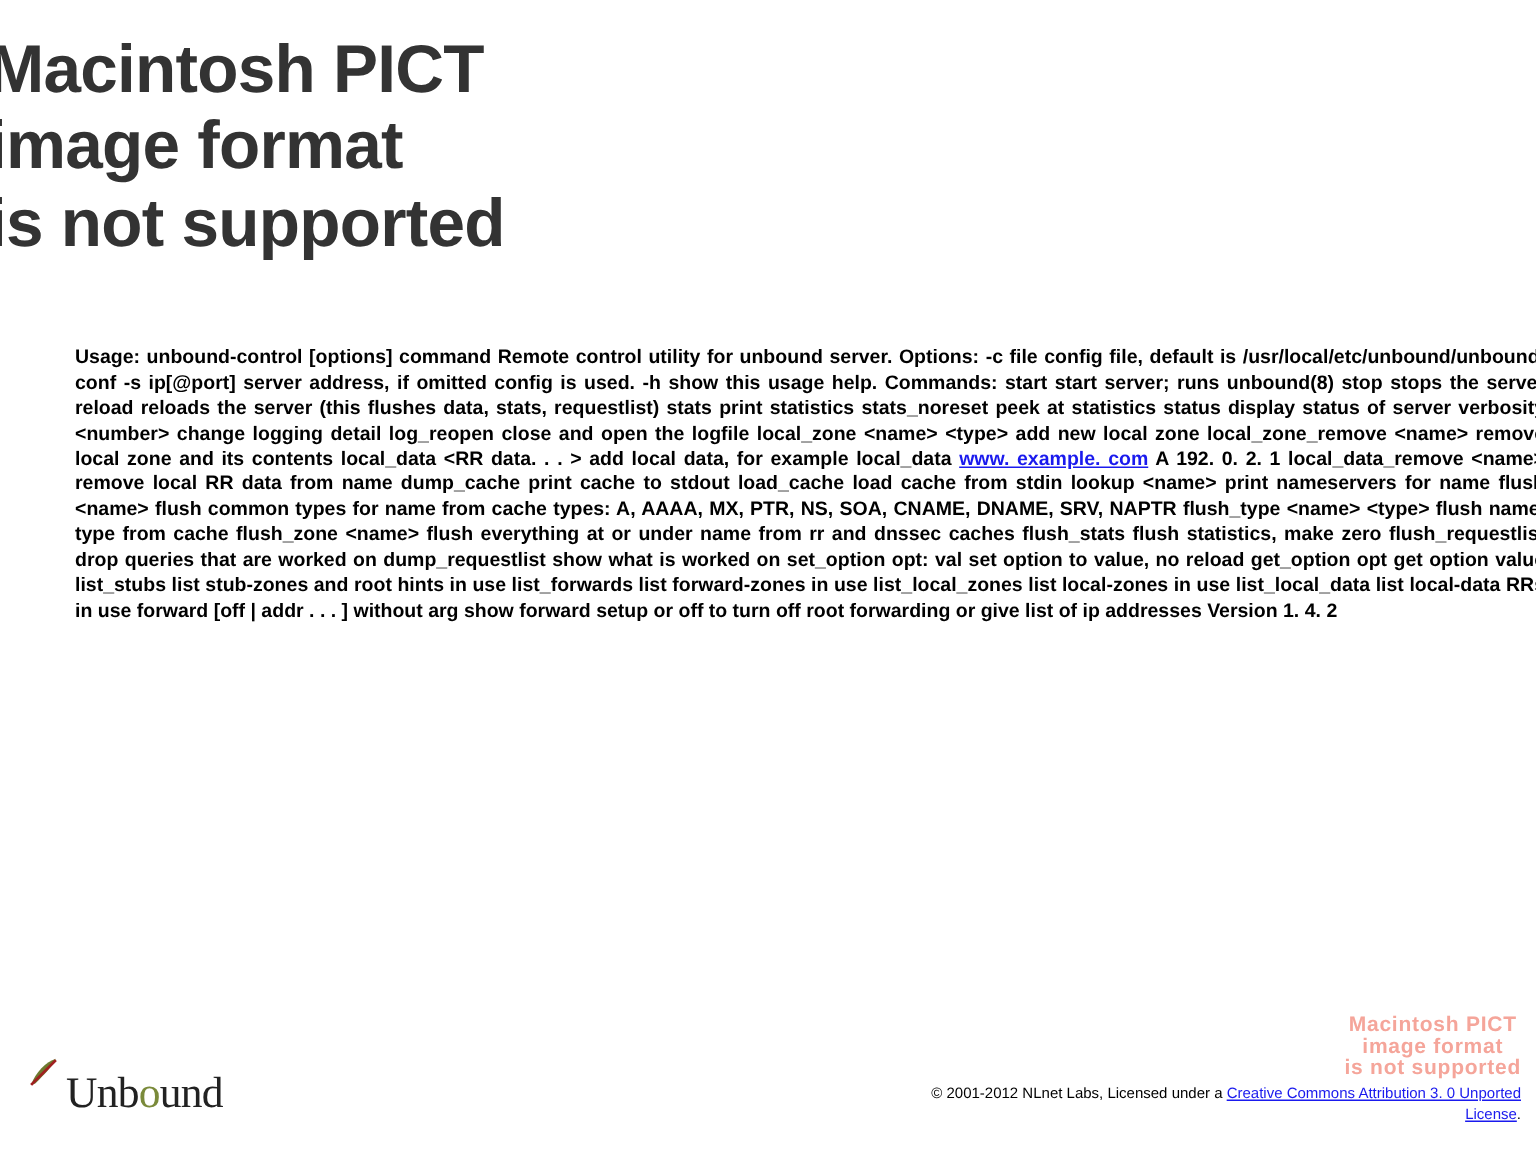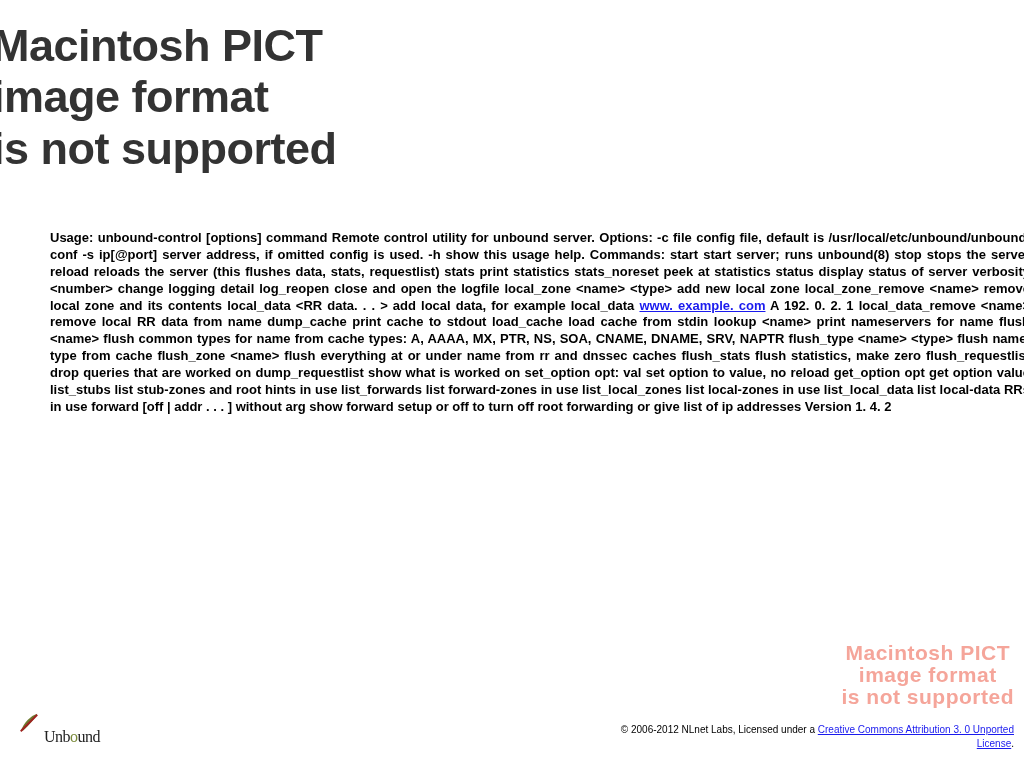--- a/index.html
+++ b/index.html
@@ -36,24 +36,24 @@
     text-align: justify;
     white-space: normal;
     overflow: hidden;
   }
   .usage-block a {
     color: #1a1aee;
   }
   .pict-small {
     position: absolute;
     right: 10px;
-    bottom: 60px;
+    bottom: 49px;
     font-family: "Arial Black", Arial, sans-serif;
     font-weight: 900;
-    font-size: 21px;
+    font-size: 14px;
     line-height: 1.05;
     color: #f5a59a;
     text-align: center;
     letter-spacing: 0.5px;
     white-space: pre;
   }
   .footer-logo {
     position: absolute;
     left: 18px;
     bottom: 22px;
@@ -61,21 +61,21 @@
     align-items: center;
   }
   .footer-logo svg {
     width: 22px;
     height: 22px;
     margin-right: 4px;
   }
   .footer-logo .brand {
     font-family: Georgia, "Times New Roman", serif;
     font-weight: 500;
-    font-size: 16px;
+    font-size: 29px;
     color: #222;
     letter-spacing: -0.5px;
     margin-top: 29px;
   }
   .footer-logo .brand .accent {
     color: #7a8a3a;
   }
   .copyright {
     position: absolute;
     right: 10px;
@@ -110,14 +110,14 @@
 
 <div class="footer-logo">
   <svg viewBox="0 0 24 24">
     <path d="M3 21 C 6 12, 14 4, 21 2 C 18 8, 12 14, 6 20 Z" fill="#6d7a2f"></path>
     <path d="M3 21 L 21 3" stroke="#a02020" stroke-width="2" fill="none"></path>
   </svg>
   <span class="brand"><span>Unb</span><span class="accent">o</span><span>und</span></span>
 </div>
 
 <div class="copyright">
-  <span>© 2006-2012 NLnet Labs, Licensed under a </span><a href="#">Creative Commons Attribution 3. 0 Unported License</a><span>.</span>
+  <span>© 2001-2012 NLnet Labs, Licensed under a </span><a href="#">Creative Commons Attribution 3. 0 Unported License</a><span>.</span>
 </div>
 
 </body></html>

